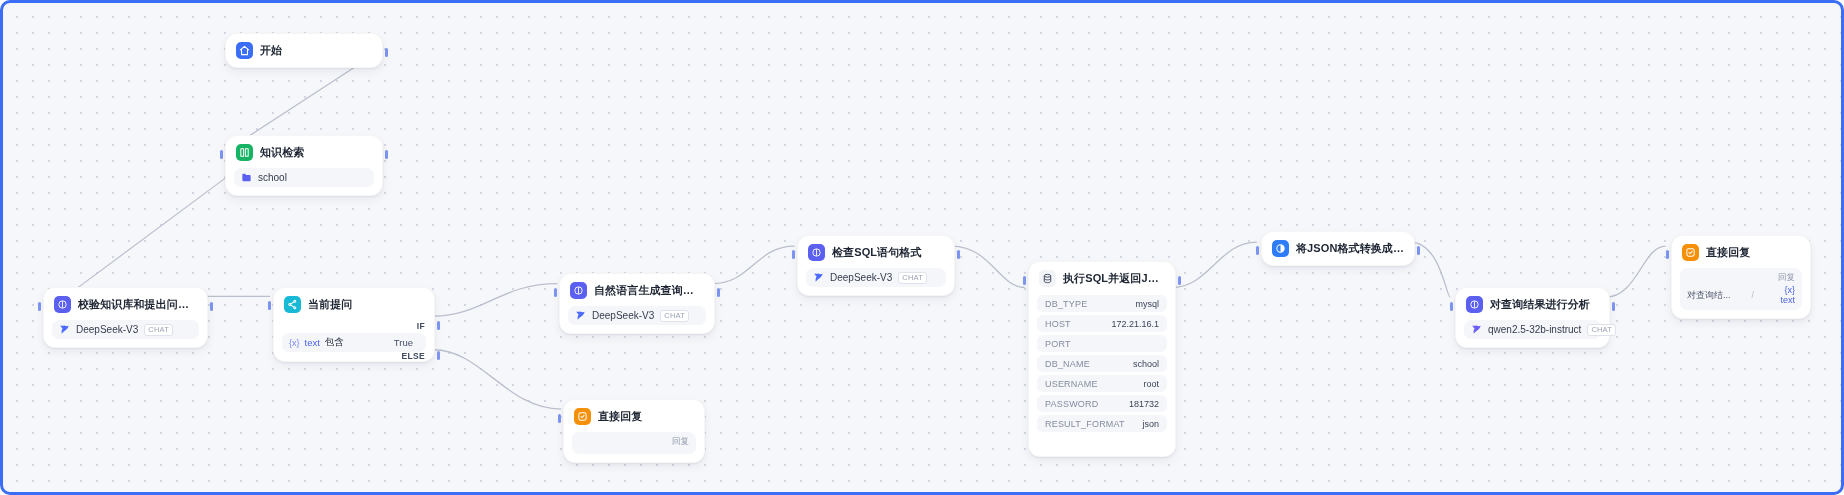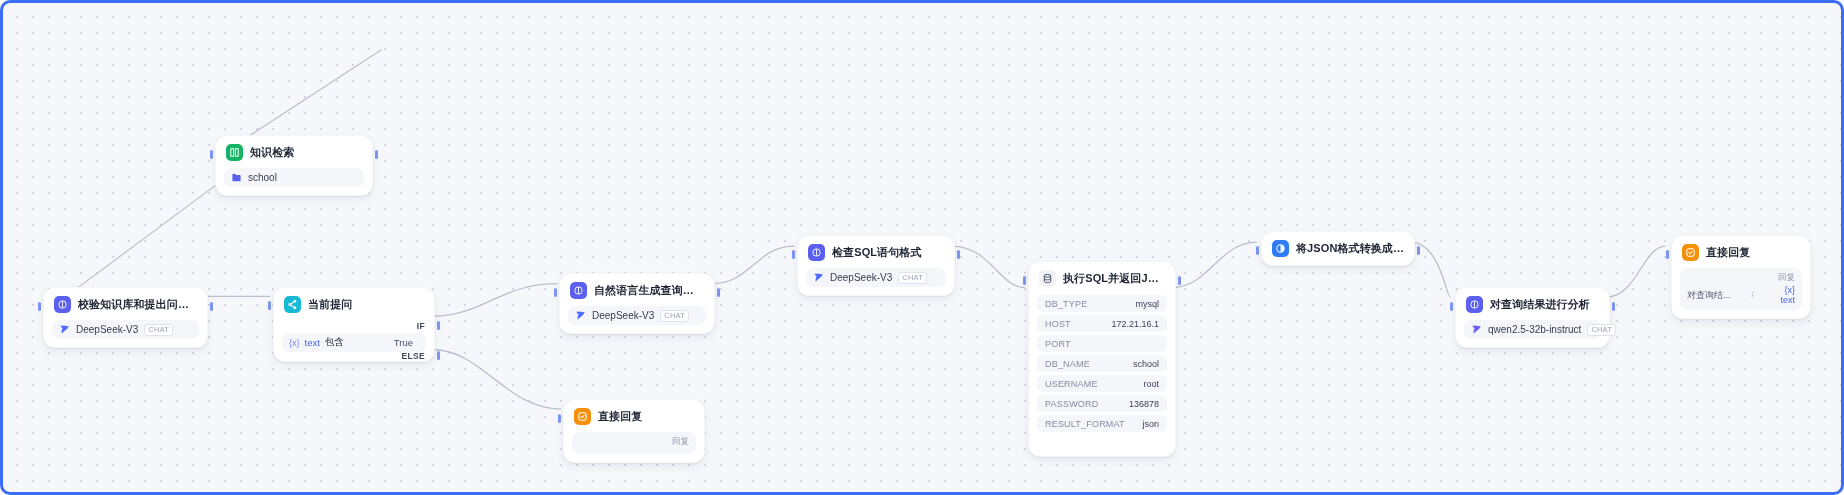--- a/index.html
+++ b/index.html
@@ -146,22 +146,34 @@
       <path d="M952 246 C 990 246, 1000 288, 1025 288"></path>
 
       <path d="M1173 288 C 1210 288, 1220 242, 1258 242"></path>
 
       <path d="M1412 242 C 1442 242, 1448 298, 1452 298"></path>
 
       <path d="M1607 298 C 1640 298, 1645 246, 1668 246"></path>
     </g>
   </svg>
 
-
-  <div class="node" style="left:212px; top:132px; width:158px;text-align:right;">
+  <div class="node plain" style="left:222px; top:30px; width:158px;">
+    <div class="nhead">
+      <span class="nicon ic-blue">
+        <svg viewBox="0 0 24 24" fill="none" stroke="#fff" stroke-width="2.4" stroke-linecap="round" stroke-linejoin="round">
+          <path d="M3 10.5 12 3l9 7.5"></path>
+            <path d="M5.5 9.5V21h13V9.5"></path>
+        </svg>
+      </span>
+      <span class="ntitle">开始</span>
+    </div>
+    <span class="port r tfix" style="top:14px;"></span>
+  </div>
+
+  <div class="node" style="left:222px; top:132px; width:158px;text-align:right;">
     <div class="nhead">
       <span class="nicon ic-green">
         <svg viewBox="0 0 24 24" fill="none" stroke="#fff" stroke-width="2.2" stroke-linecap="round" stroke-linejoin="round">
           <path d="M4 4h6v16H4z"></path>
             <path d="M14 4h6v16h-6z"></path>
         </svg>
       </span>
       <span class="ntitle">知识检索</span>
     </div>
     <div class="subrow">
@@ -292,21 +304,21 @@
       <div class="kv-row">
         <span class="kv-k">DB_NAME</span>
         <span class="kv-v">school</span>
       </div>
       <div class="kv-row">
         <span class="kv-k">USERNAME</span>
         <span class="kv-v">root</span>
       </div>
       <div class="kv-row">
         <span class="kv-k">PASSWORD</span>
-        <span class="kv-v">136878</span>
+        <span class="kv-v">181732</span>
       </div>
       <div class="kv-row">
         <span class="kv-k">RESULT_FORMAT</span>
         <span class="kv-v">json</span>
       </div>
     </div>
     <span class="port l tfix" style="top:14px;"></span>
     <span class="port r tfix" style="top:14px;"></span>
   </div>
 

